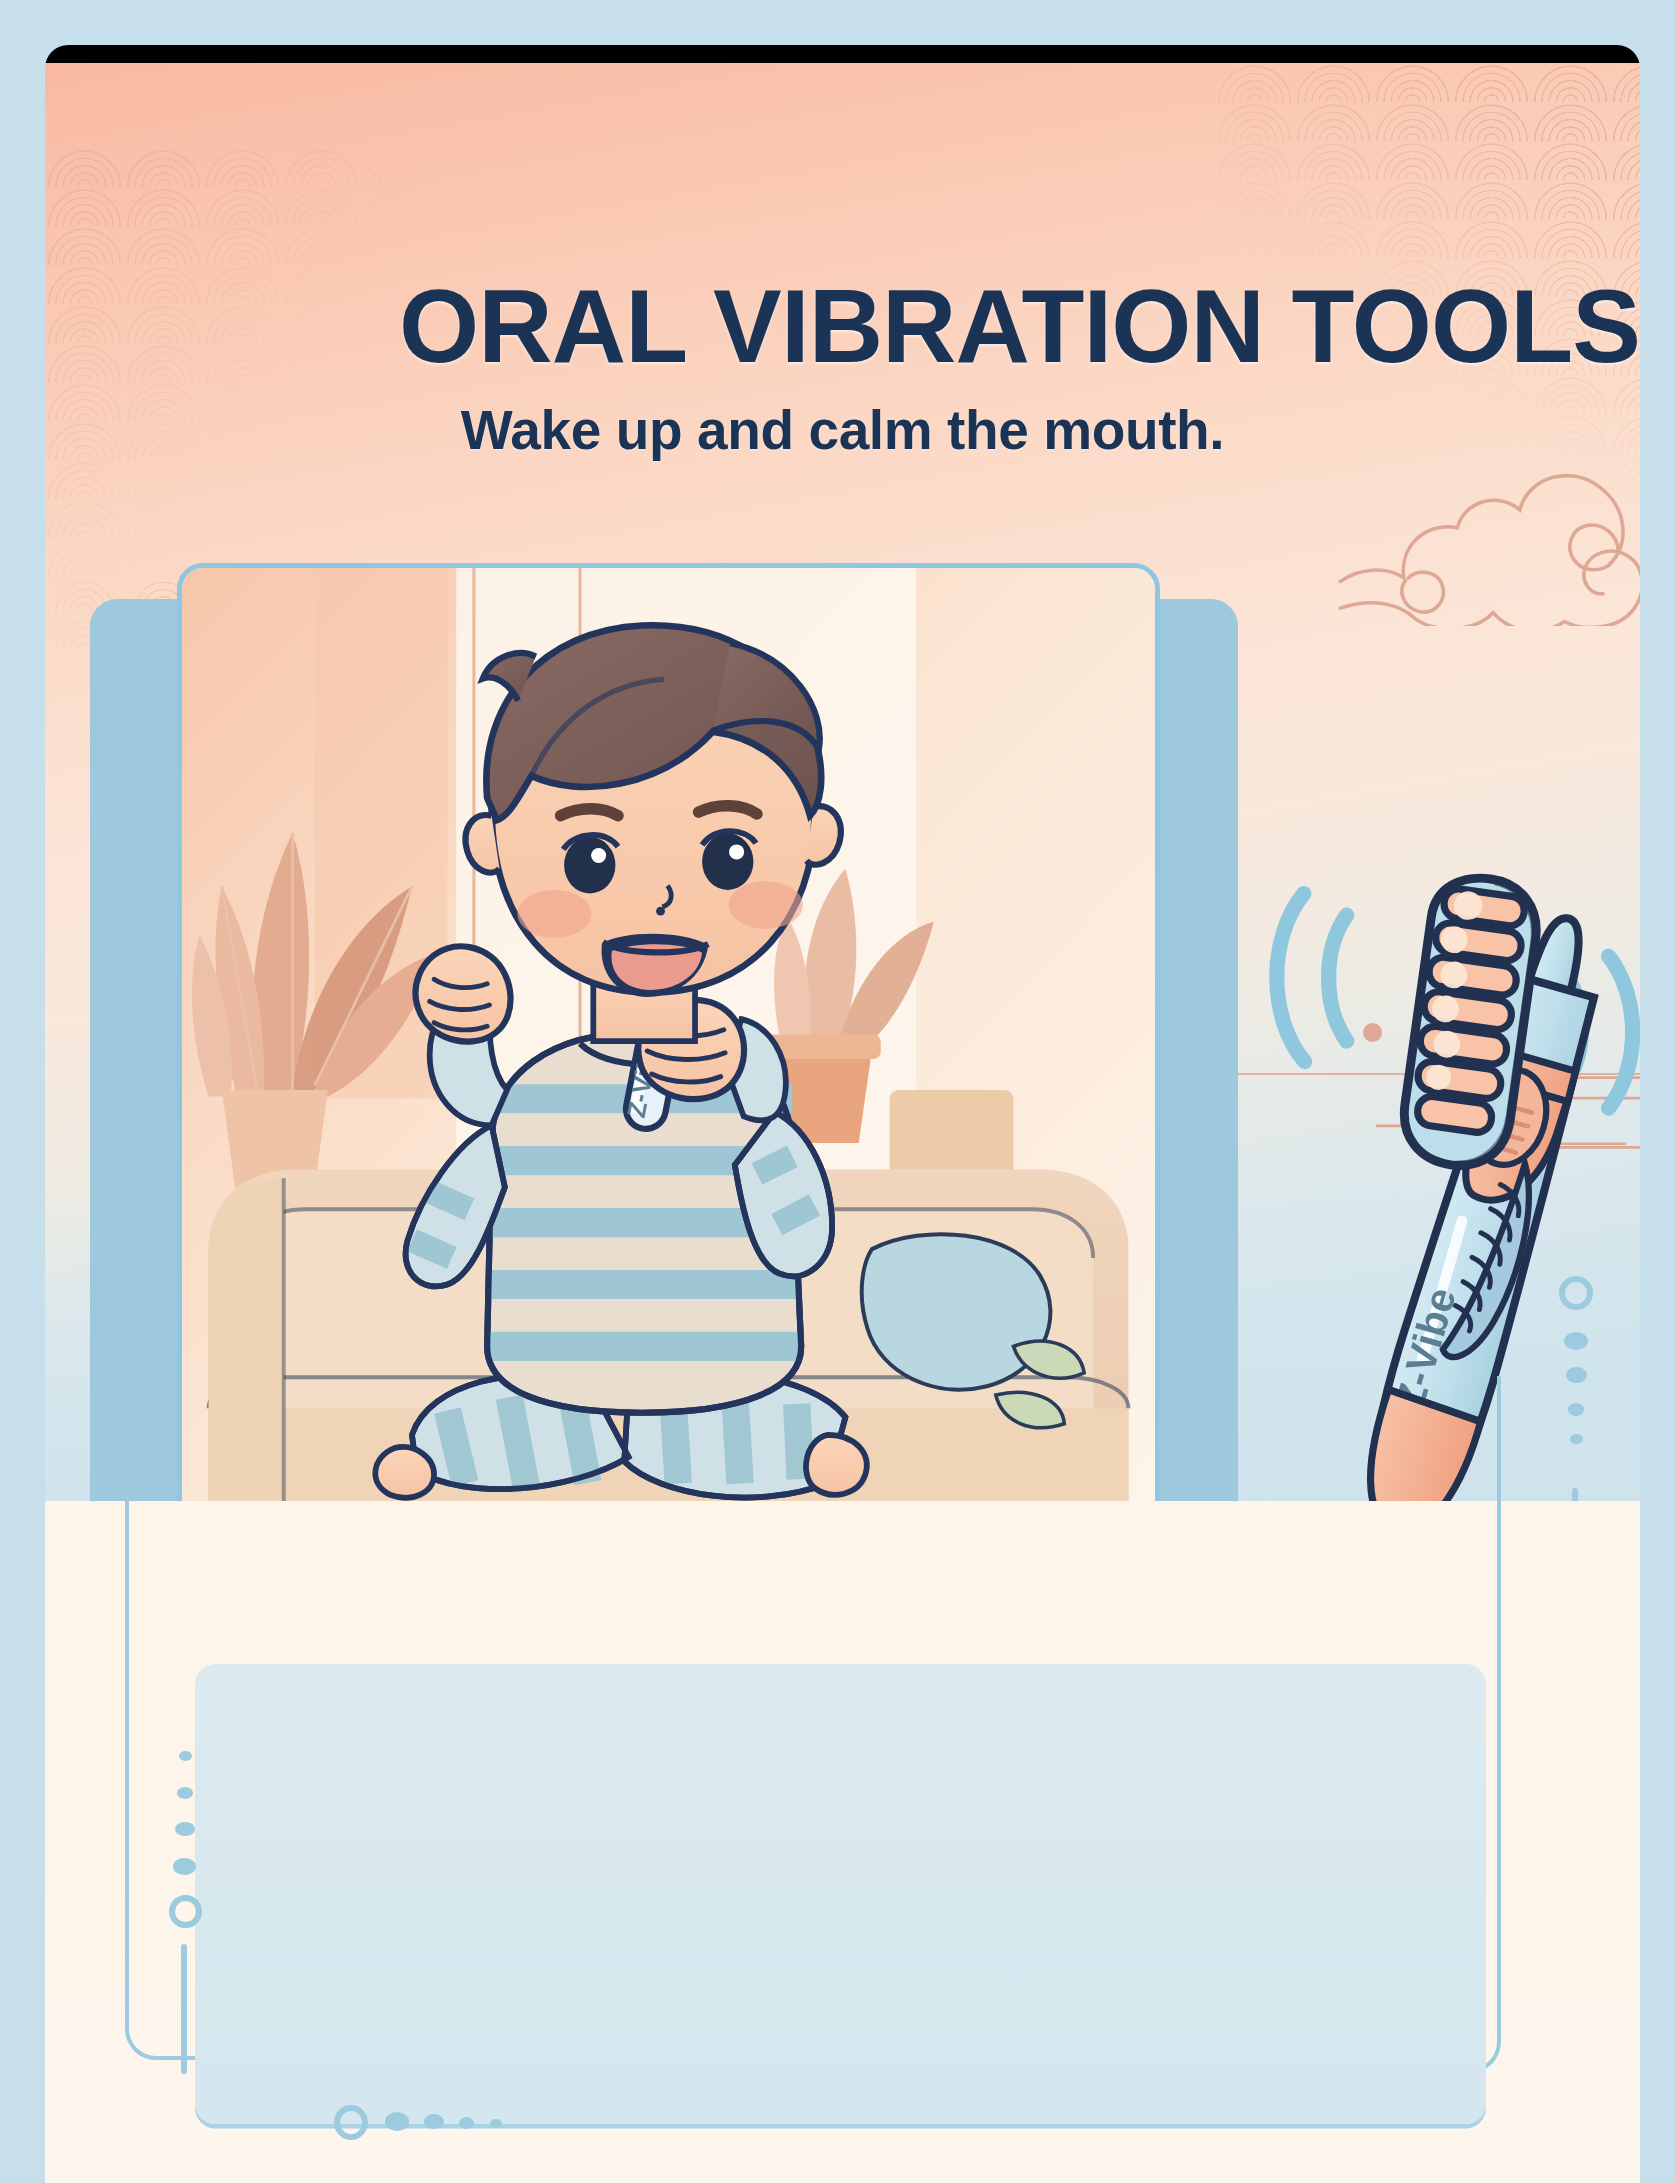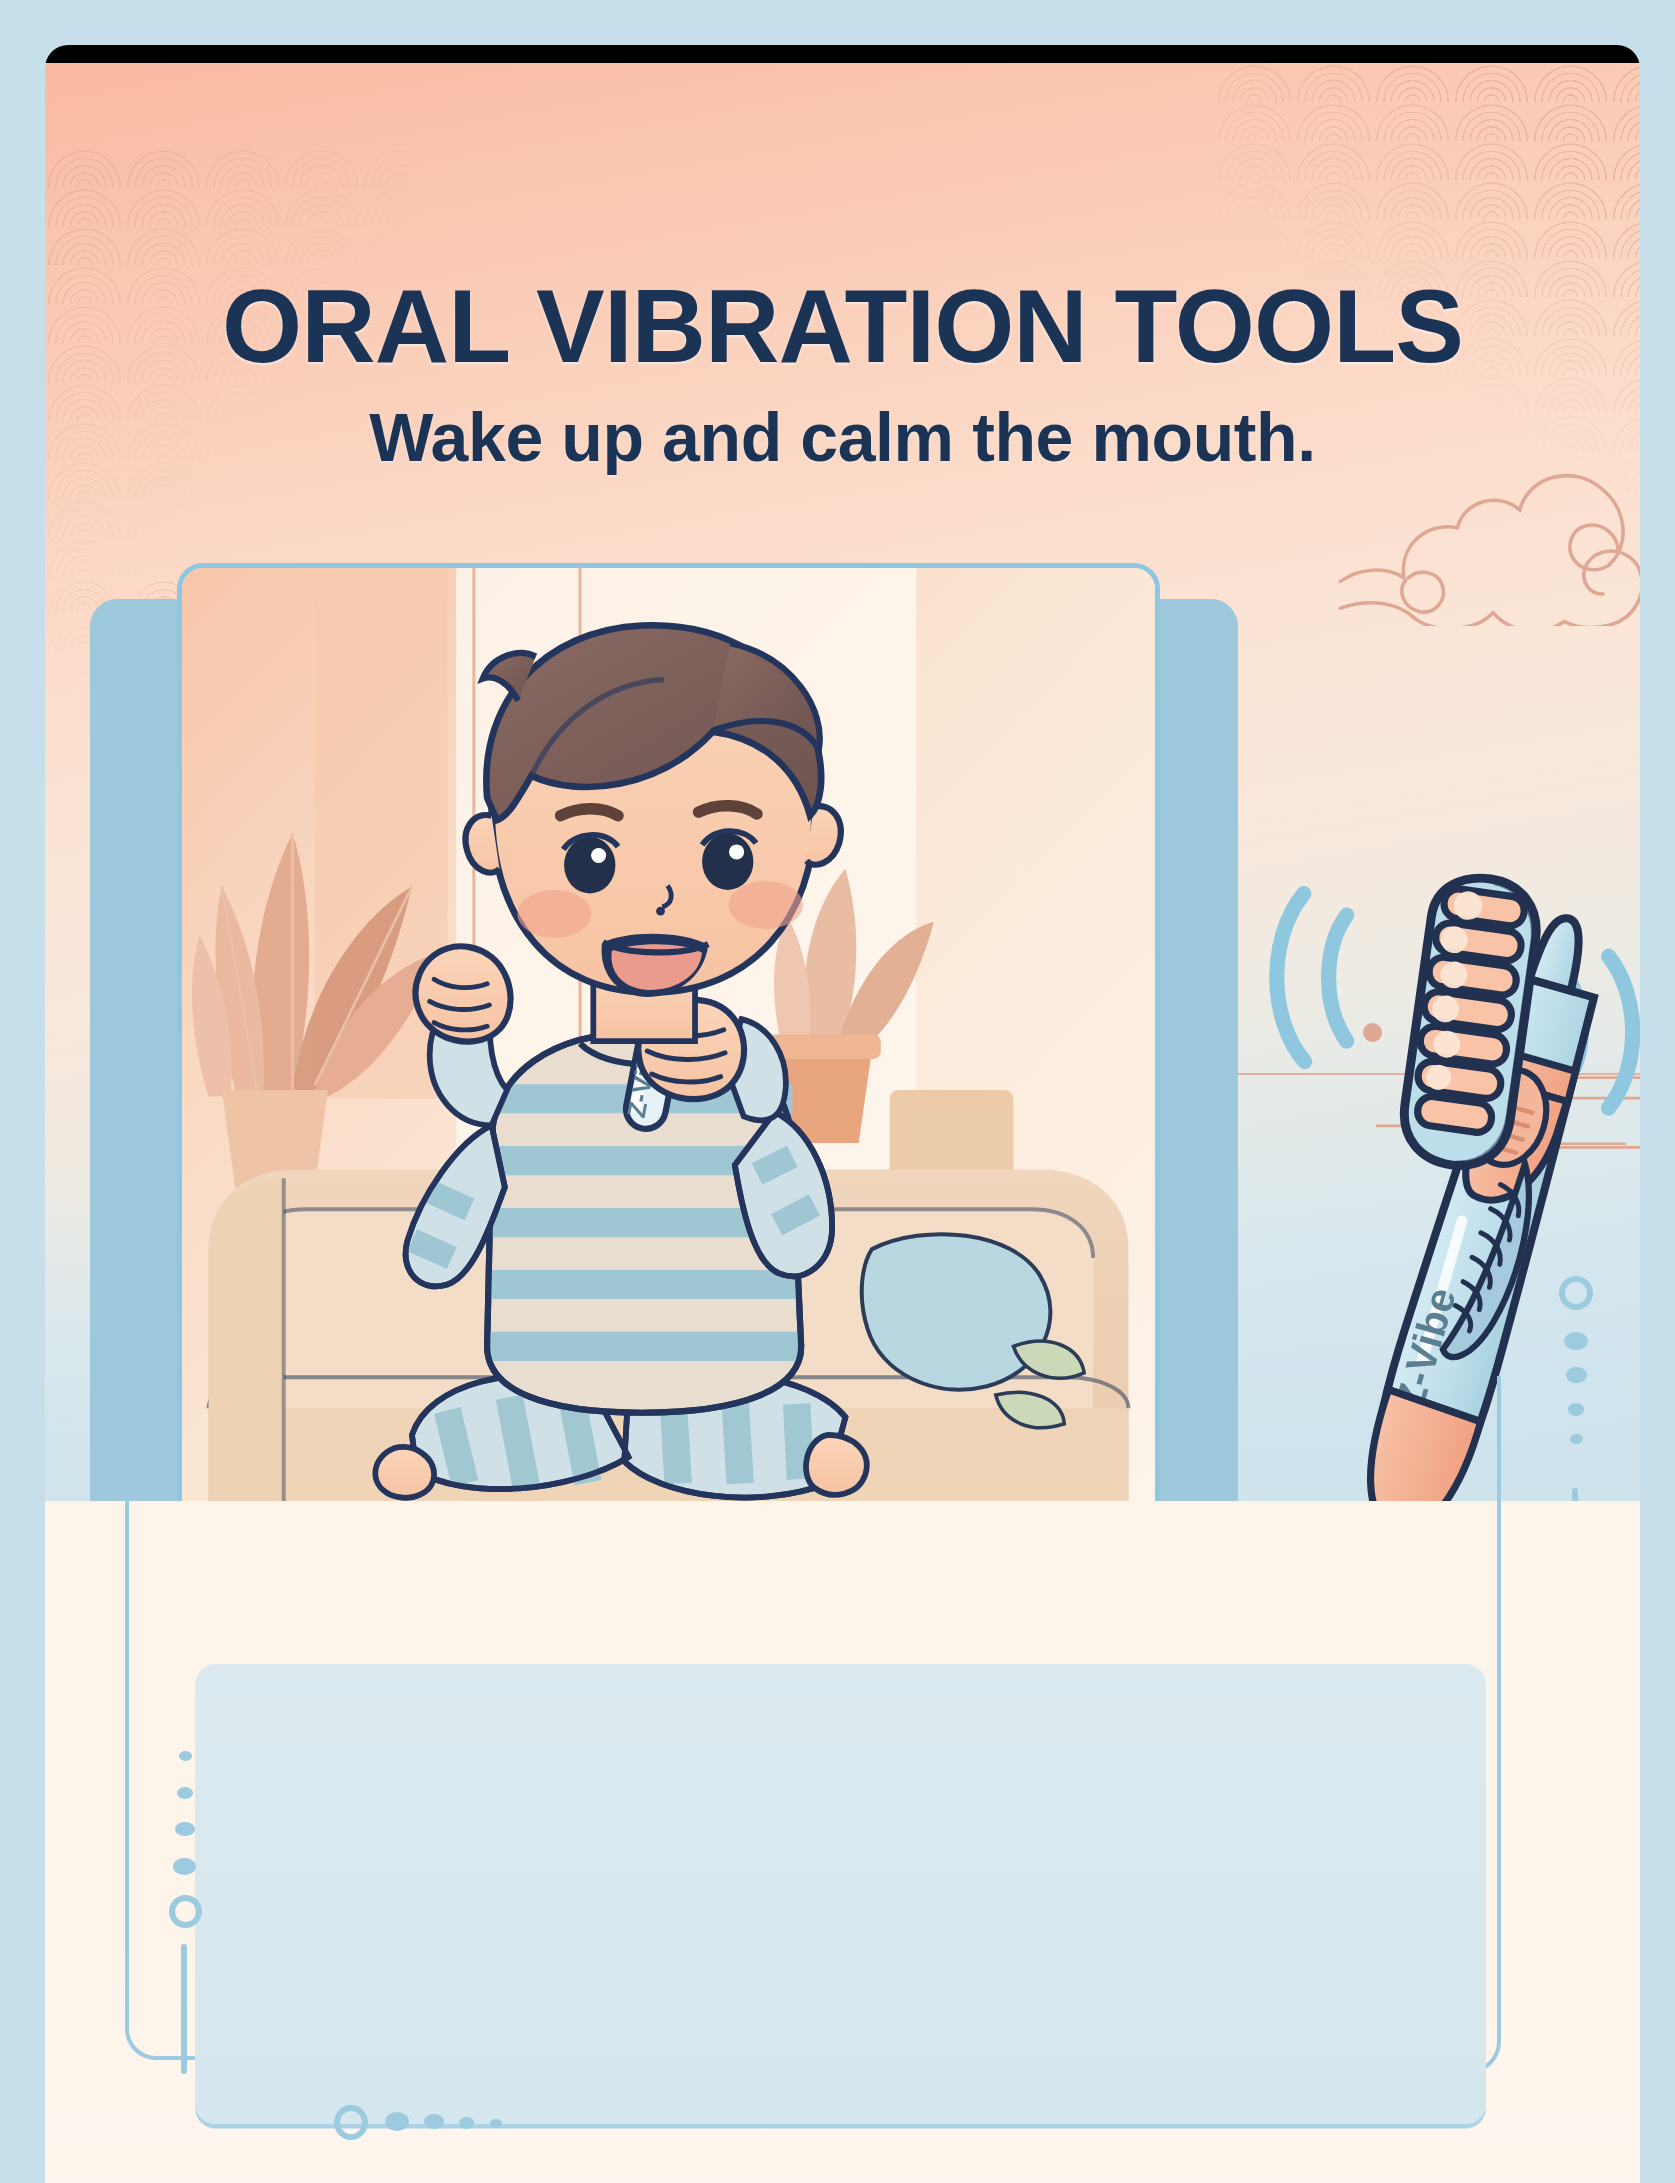--- a/index.html
+++ b/index.html
@@ -76,29 +76,29 @@
       radial-gradient(circle at 50% 100%, transparent 28px, #d7a492 28px, #d7a492 29px, transparent 29.5px);
     background-size:79px 39px;
     -webkit-mask-image:linear-gradient(45deg,transparent 20%,#000 70%);
     mask-image:linear-gradient(45deg,transparent 20%,#000 70%);
     opacity:.3;
   }
 
   
   #title {
     position:absolute; left:0; top:223px; width:100%;
-    text-align:center;
+    text-align:right;
     font-size:103px; font-weight:bold; letter-spacing:-0.9px;
     color:#1b3455;
     text-shadow:0 1.8px 2.7px rgba(255,255,255,.55);
   }
   #subtitle {
     position:absolute; left:0; top:353px; width:100%;
     text-align:center;
-    font-size:68px; font-weight:bold; letter-spacing:-0.4px;
+    font-size:55px; font-weight:bold; letter-spacing:-0.4px;
     color:#1b3455;
     text-shadow:0 1.3px 2.2px rgba(255,255,255,.5);
   }
 
   
   #photo-shadow {
     position:absolute; left:45px; top:554px;
     width:1148px; height:992px;
     background:#9ec9dc; border-radius:27px;
   }

